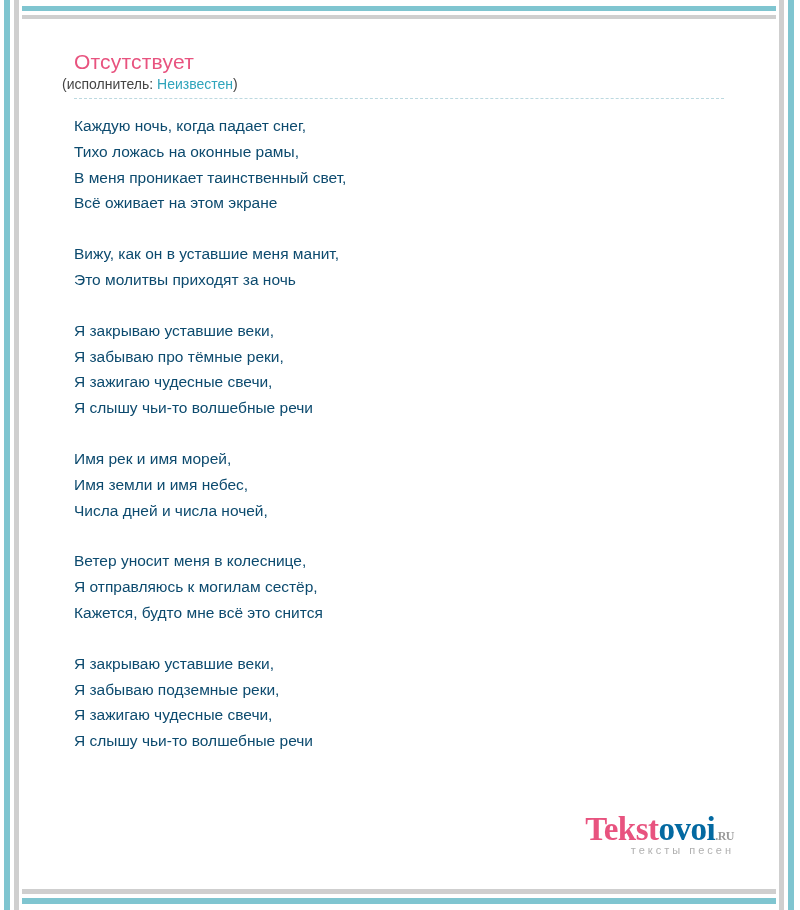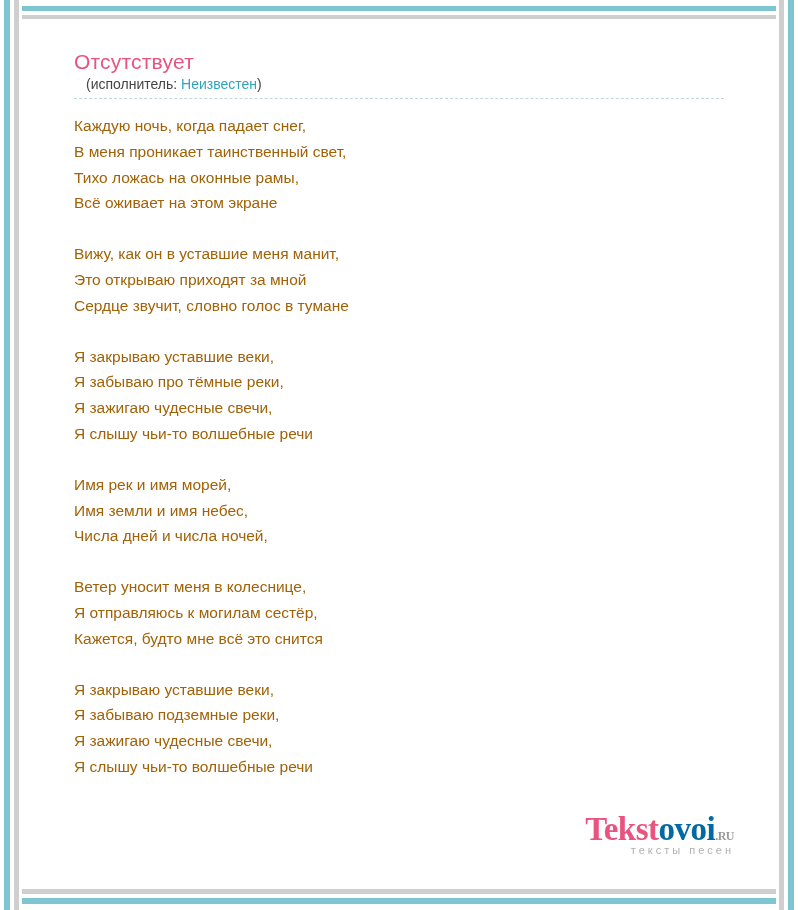--- a/index.html
+++ b/index.html
@@ -64,38 +64,38 @@
   .song-title {
     font-size: 21px;
     color: #e8537f;
     font-weight: normal;
     margin: 8px 0 2px 16px;
     letter-spacing: 0.2px;
   }
   .artist-line {
     font-size: 14px;
     color: #444444;
-    margin: 0 0 6px 28px;
+    margin: 0 0 6px 4px;
   }
   .artist-link {
     color: #2fa4bb;
     text-decoration: none;
     cursor: pointer;
   }
   .divider {
     margin: 4px 16px 14px 16px;
     border: none;
     border-top: 1px dashed #bcd9e0;
     height: 0;
   }
   .lyrics {
     margin: 0 16px;
     font-size: 15.5px;
     line-height: 25.8px;
-    color: #a16207;
+    color: #0c4a6e;
     white-space: normal;
   }
   .stanza {
     margin: 0 0 25px 0;
   }
   .line {
     display: block;
   }
   .watermark {
     position: absolute;
@@ -172,29 +172,28 @@
       <span>(исполнитель:</span>
       <a class="artist-link" href="#">Неизвестен</a><span>)</span>
     </div>
 
     <hr class="divider">
 
     <div class="lyrics">
 
       <p class="stanza">
         <span class="line">Каждую ночь, когда падает снег,</span>
+        <span class="line">Тихо ложась на оконные рамы,</span>
         <span class="line">В меня проникает таинственный свет,</span>
-        <span class="line">Тихо ложась на оконные рамы,</span>
         <span class="line">Всё оживает на этом экране</span>
       </p>
 
       <p class="stanza">
         <span class="line">Вижу, как он в уставшие меня манит,</span>
-        <span class="line">Это открываю приходят за мной</span>
-        <span class="line">Сердце звучит, словно голос в тумане</span>
+        <span class="line">Это молитвы приходят за ночь</span>
       </p>
 
       <p class="stanza">
         <span class="line">Я закрываю уставшие веки,</span>
         <span class="line">Я забываю про тёмные реки,</span>
         <span class="line">Я зажигаю чудесные свечи,</span>
         <span class="line">Я слышу чьи-то волшебные речи</span>
       </p>
 
       <p class="stanza">

